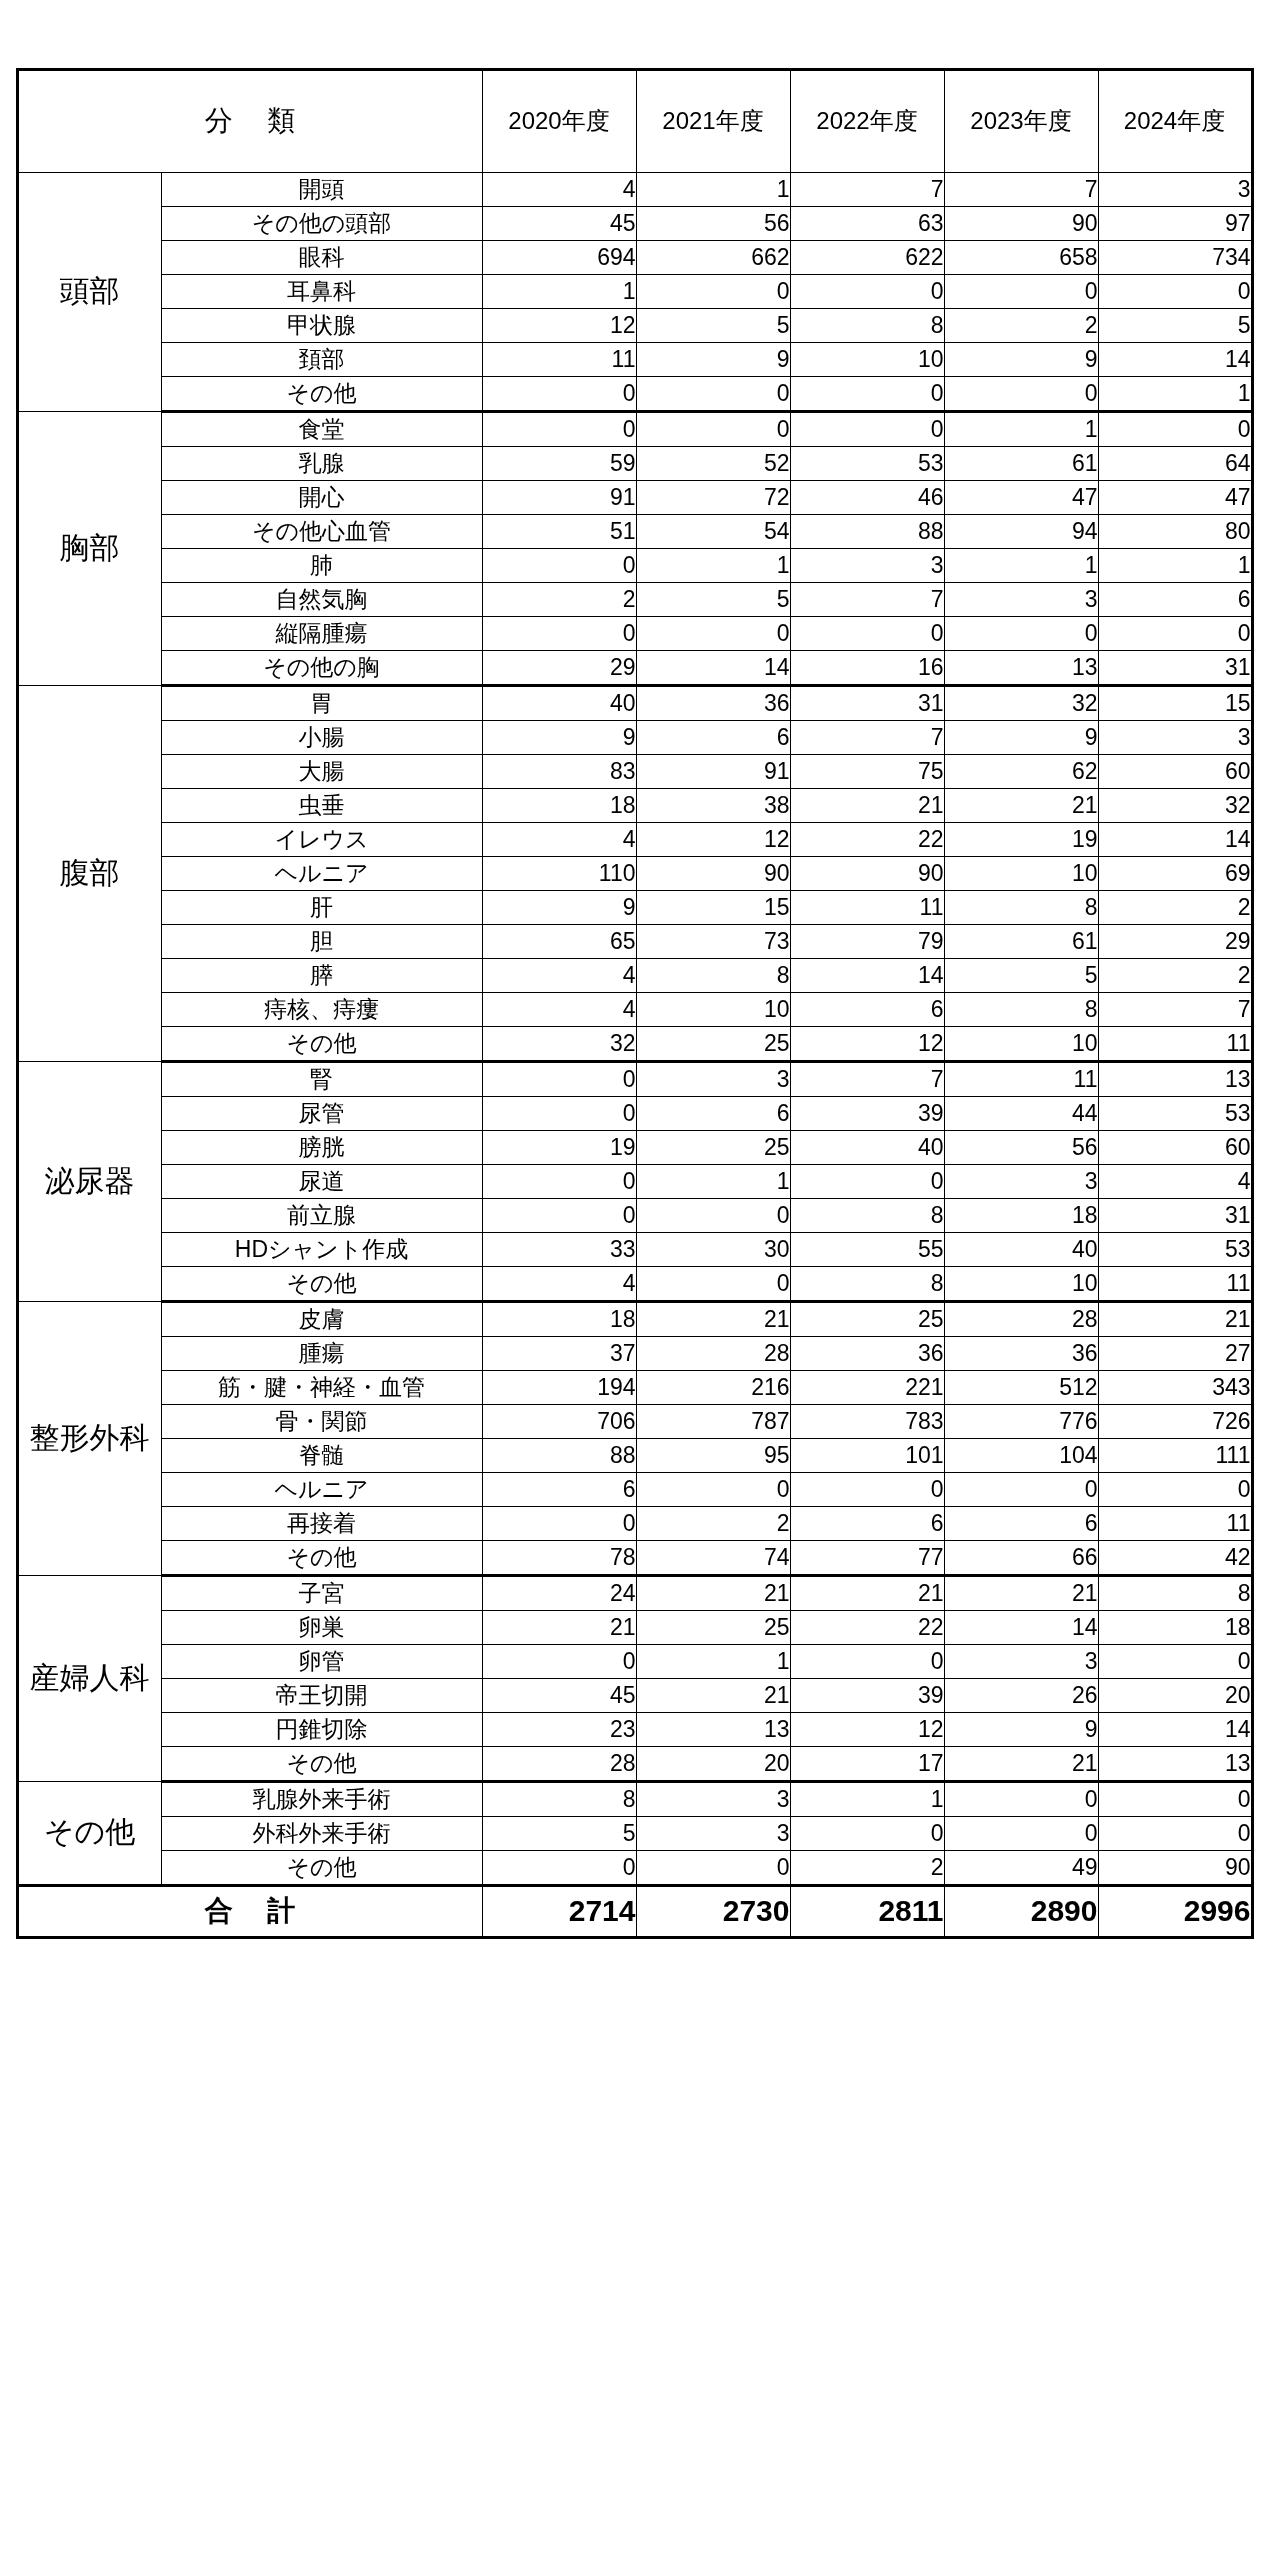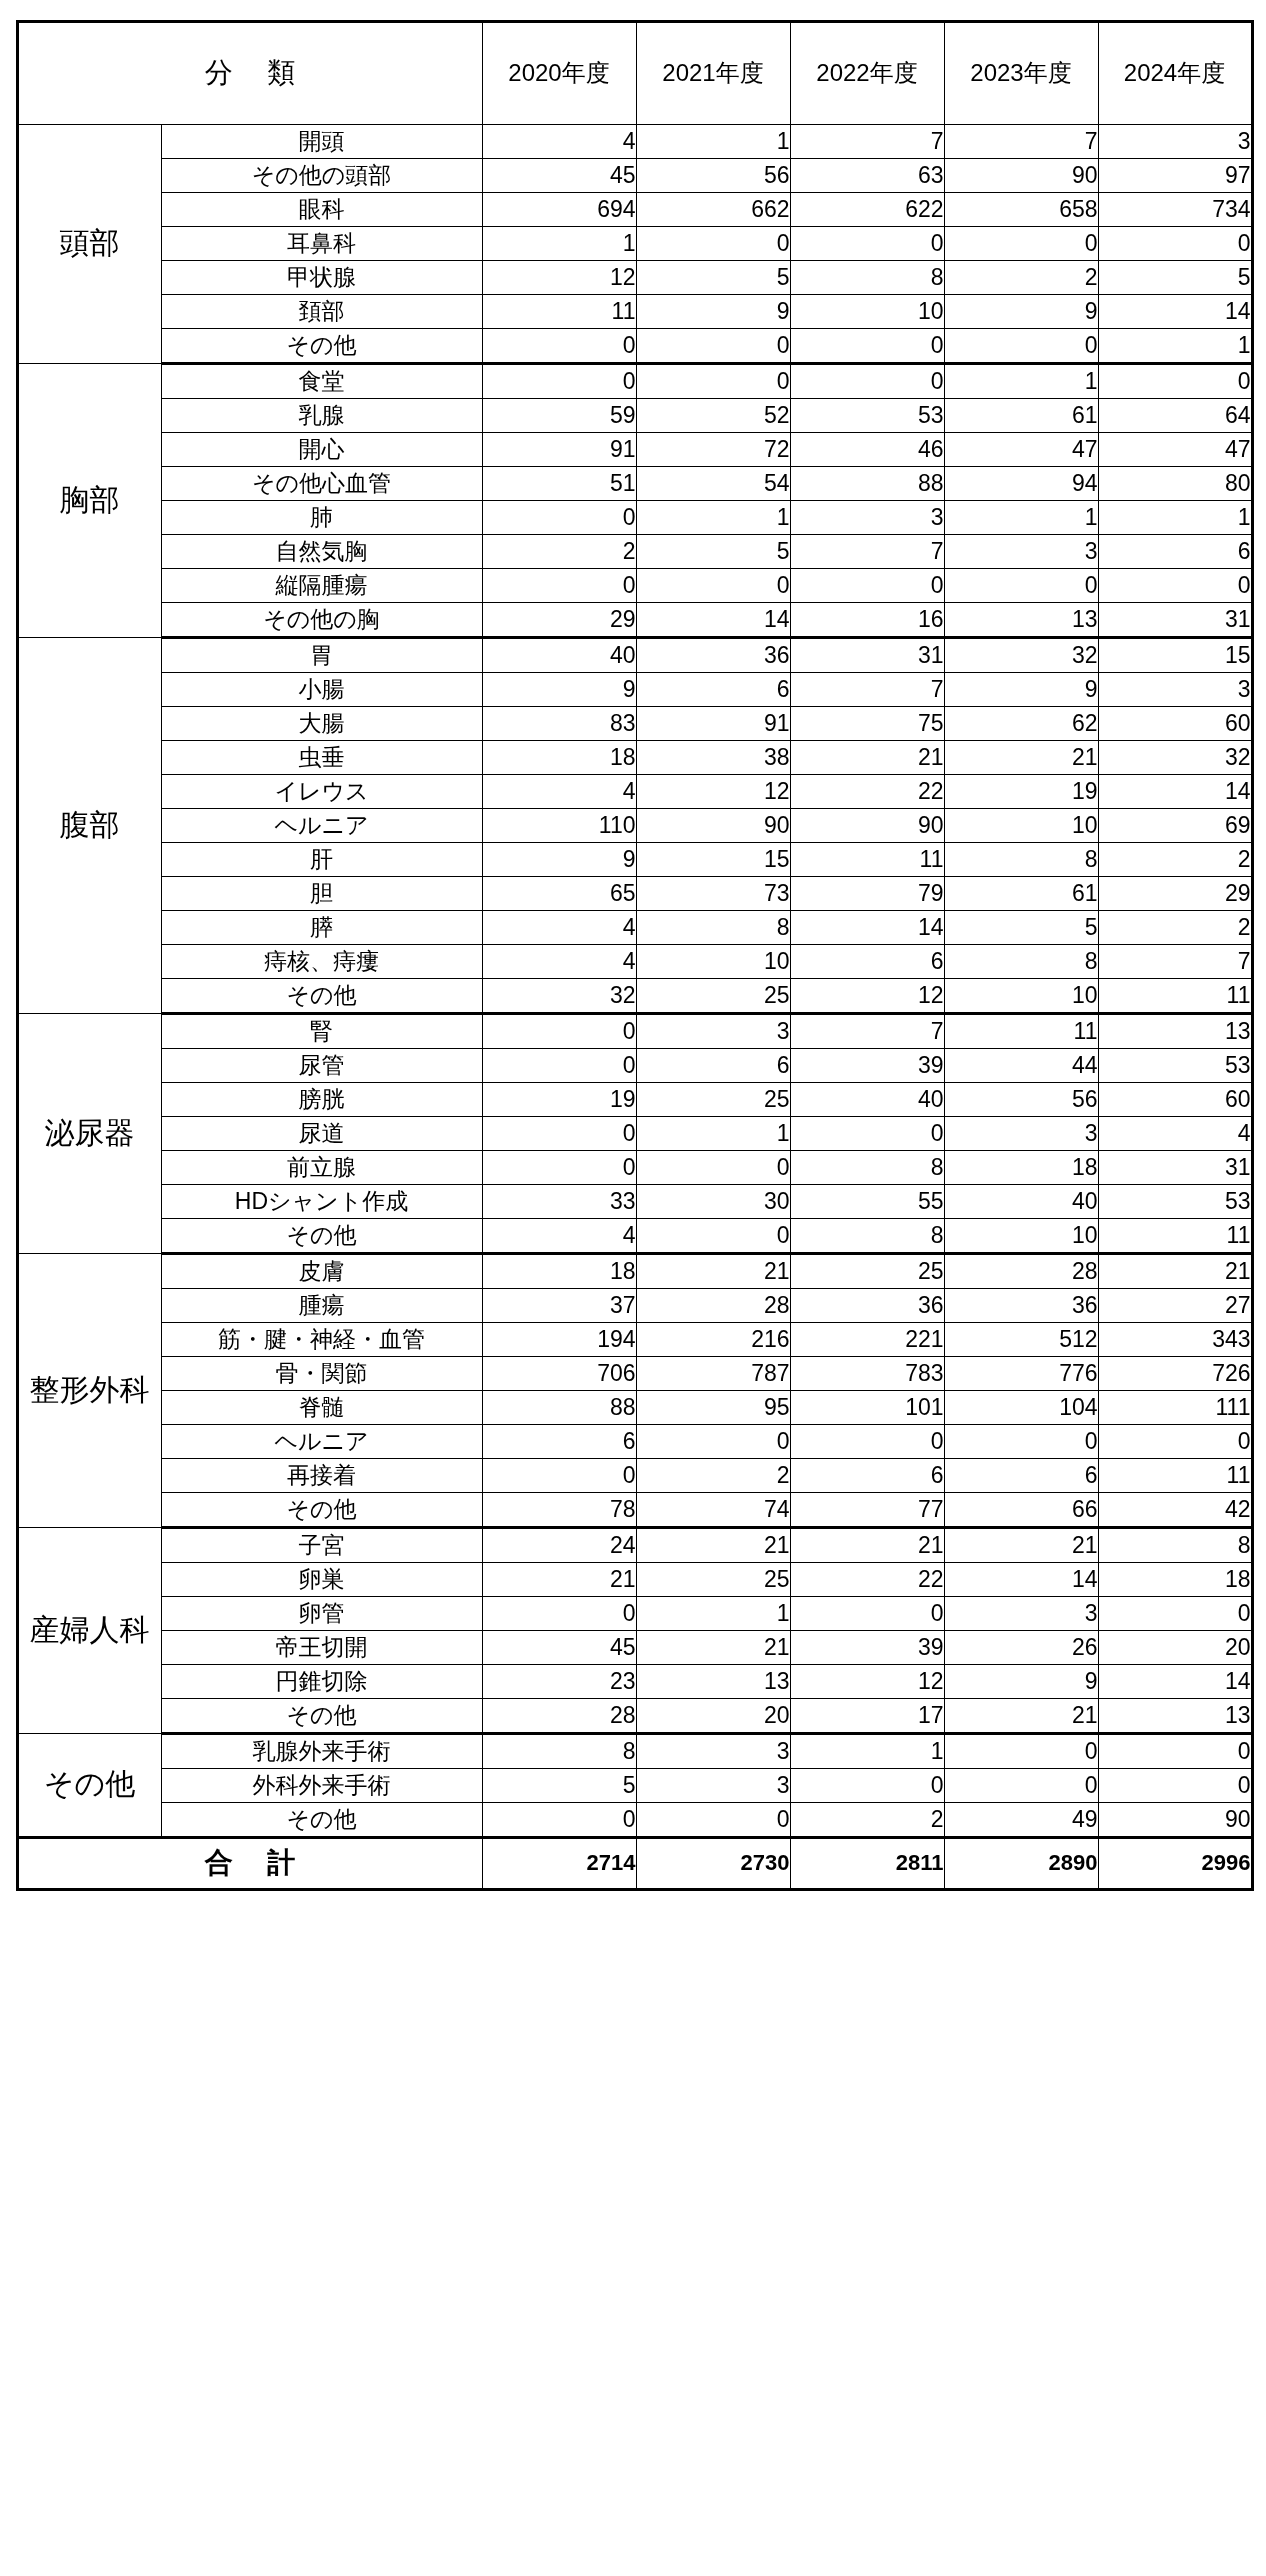--- a/index.html
+++ b/index.html
@@ -23,20 +23,21 @@
     height: 2859px;
     box-sizing: border-box;
     padding: 19.6px 15.5px 21.6px 15.5px;
   }
 
   table.stats {
     border-collapse: collapse;
     table-layout: fixed;
     width: 1235px;
     background: #14b8a6;
+    margin-top: 48px;
   }
 
   
   col.c-cat   { width: 144px; }
   col.c-sub   { width: 321px; }
   col.c-yr    { width: 154px; }
 
   table.stats td,
   table.stats th {
     border: 1px solid #000;
@@ -106,21 +107,21 @@
   td.total-label {
     text-align: center;
     font-size: 28px;
     font-weight: bold;
     letter-spacing: 13.4px;
     text-indent: 13.4px;
     border-right: 1.5px solid #000;
   }
   td.total-num {
     text-align: right;
-    font-size: 22px;
+    font-size: 30px;
     font-weight: bold;
     padding-right: 9.3px;
   }
 </style>
 </head>
 <body>
 
 <div class="sheet">
   <table class="stats">
     <colgroup>

